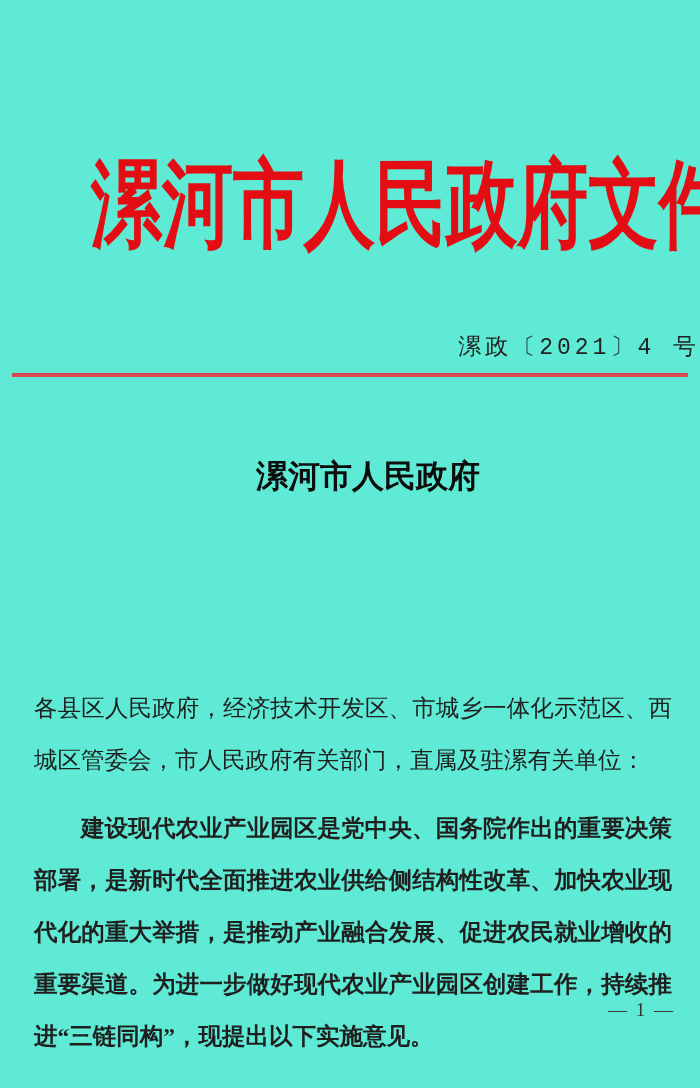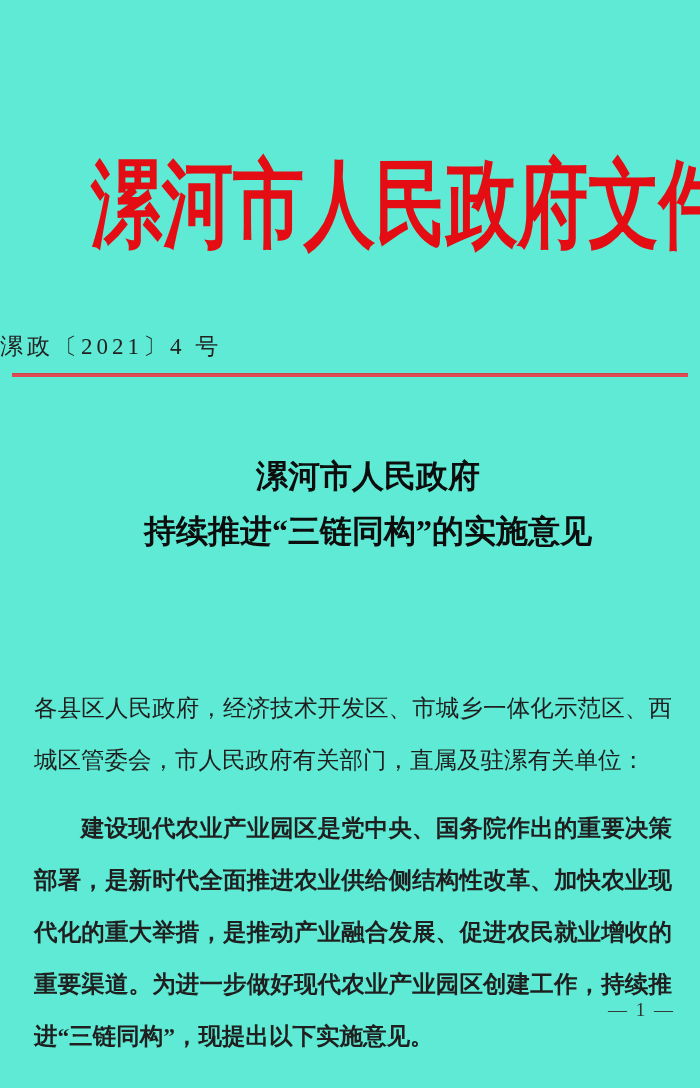--- a/index.html
+++ b/index.html
@@ -30,24 +30,25 @@
     transform: scaleX(0.74);
     transform-origin: 50% 50%;
     letter-spacing: 0px;
   }
   
   .doc-number {
     position: absolute;
     top: 331px;
     left: 0;
     width: 700px;
-    text-align: left;
+    text-align: right;
     font-size: 23px;
     letter-spacing: 4px;
     color: #222222;
+    font-family: Liberation Mono, monospace;
   }
   
   .red-rule {
     position: absolute;
     top: 373px;
     left: 12px;
     right: 12px;
     height: 4px;
     background: #de4b52;
     border-top: 1px solid #c9434a;
@@ -96,21 +97,20 @@
 <div class="page">
 
   <div class="letterhead">漯河市人民政府文件</div>
 
   <div class="doc-number">漯政〔2021〕4 号</div>
 
   <div class="red-rule"></div>
 
   <div class="doc-title">
     <div class="title-line">漯河市人民政府</div>
-    <div class="title-line">持续推进“三链同构”的实施意见</div>
   </div>
 
   <div class="body-text">
     <p class="salutation">各县区人民政府，经济技术开发区、市城乡一体化示范区、西城区管委会，市人民政府有关部门，直属及驻漯有关单位：</p>
     <p class="para indent">建设现代农业产业园区是党中央、国务院作出的重要决策部署，是新时代全面推进农业供给侧结构性改革、加快农业现代化的重大举措，是推动产业融合发展、促进农民就业增收的重要渠道。为进一步做好现代农业产业园区创建工作，持续推进“三链同构”，现提出以下实施意见。</p>
   </div>
 
   <div class="page-number">— 1 —</div>
 
 </div>

